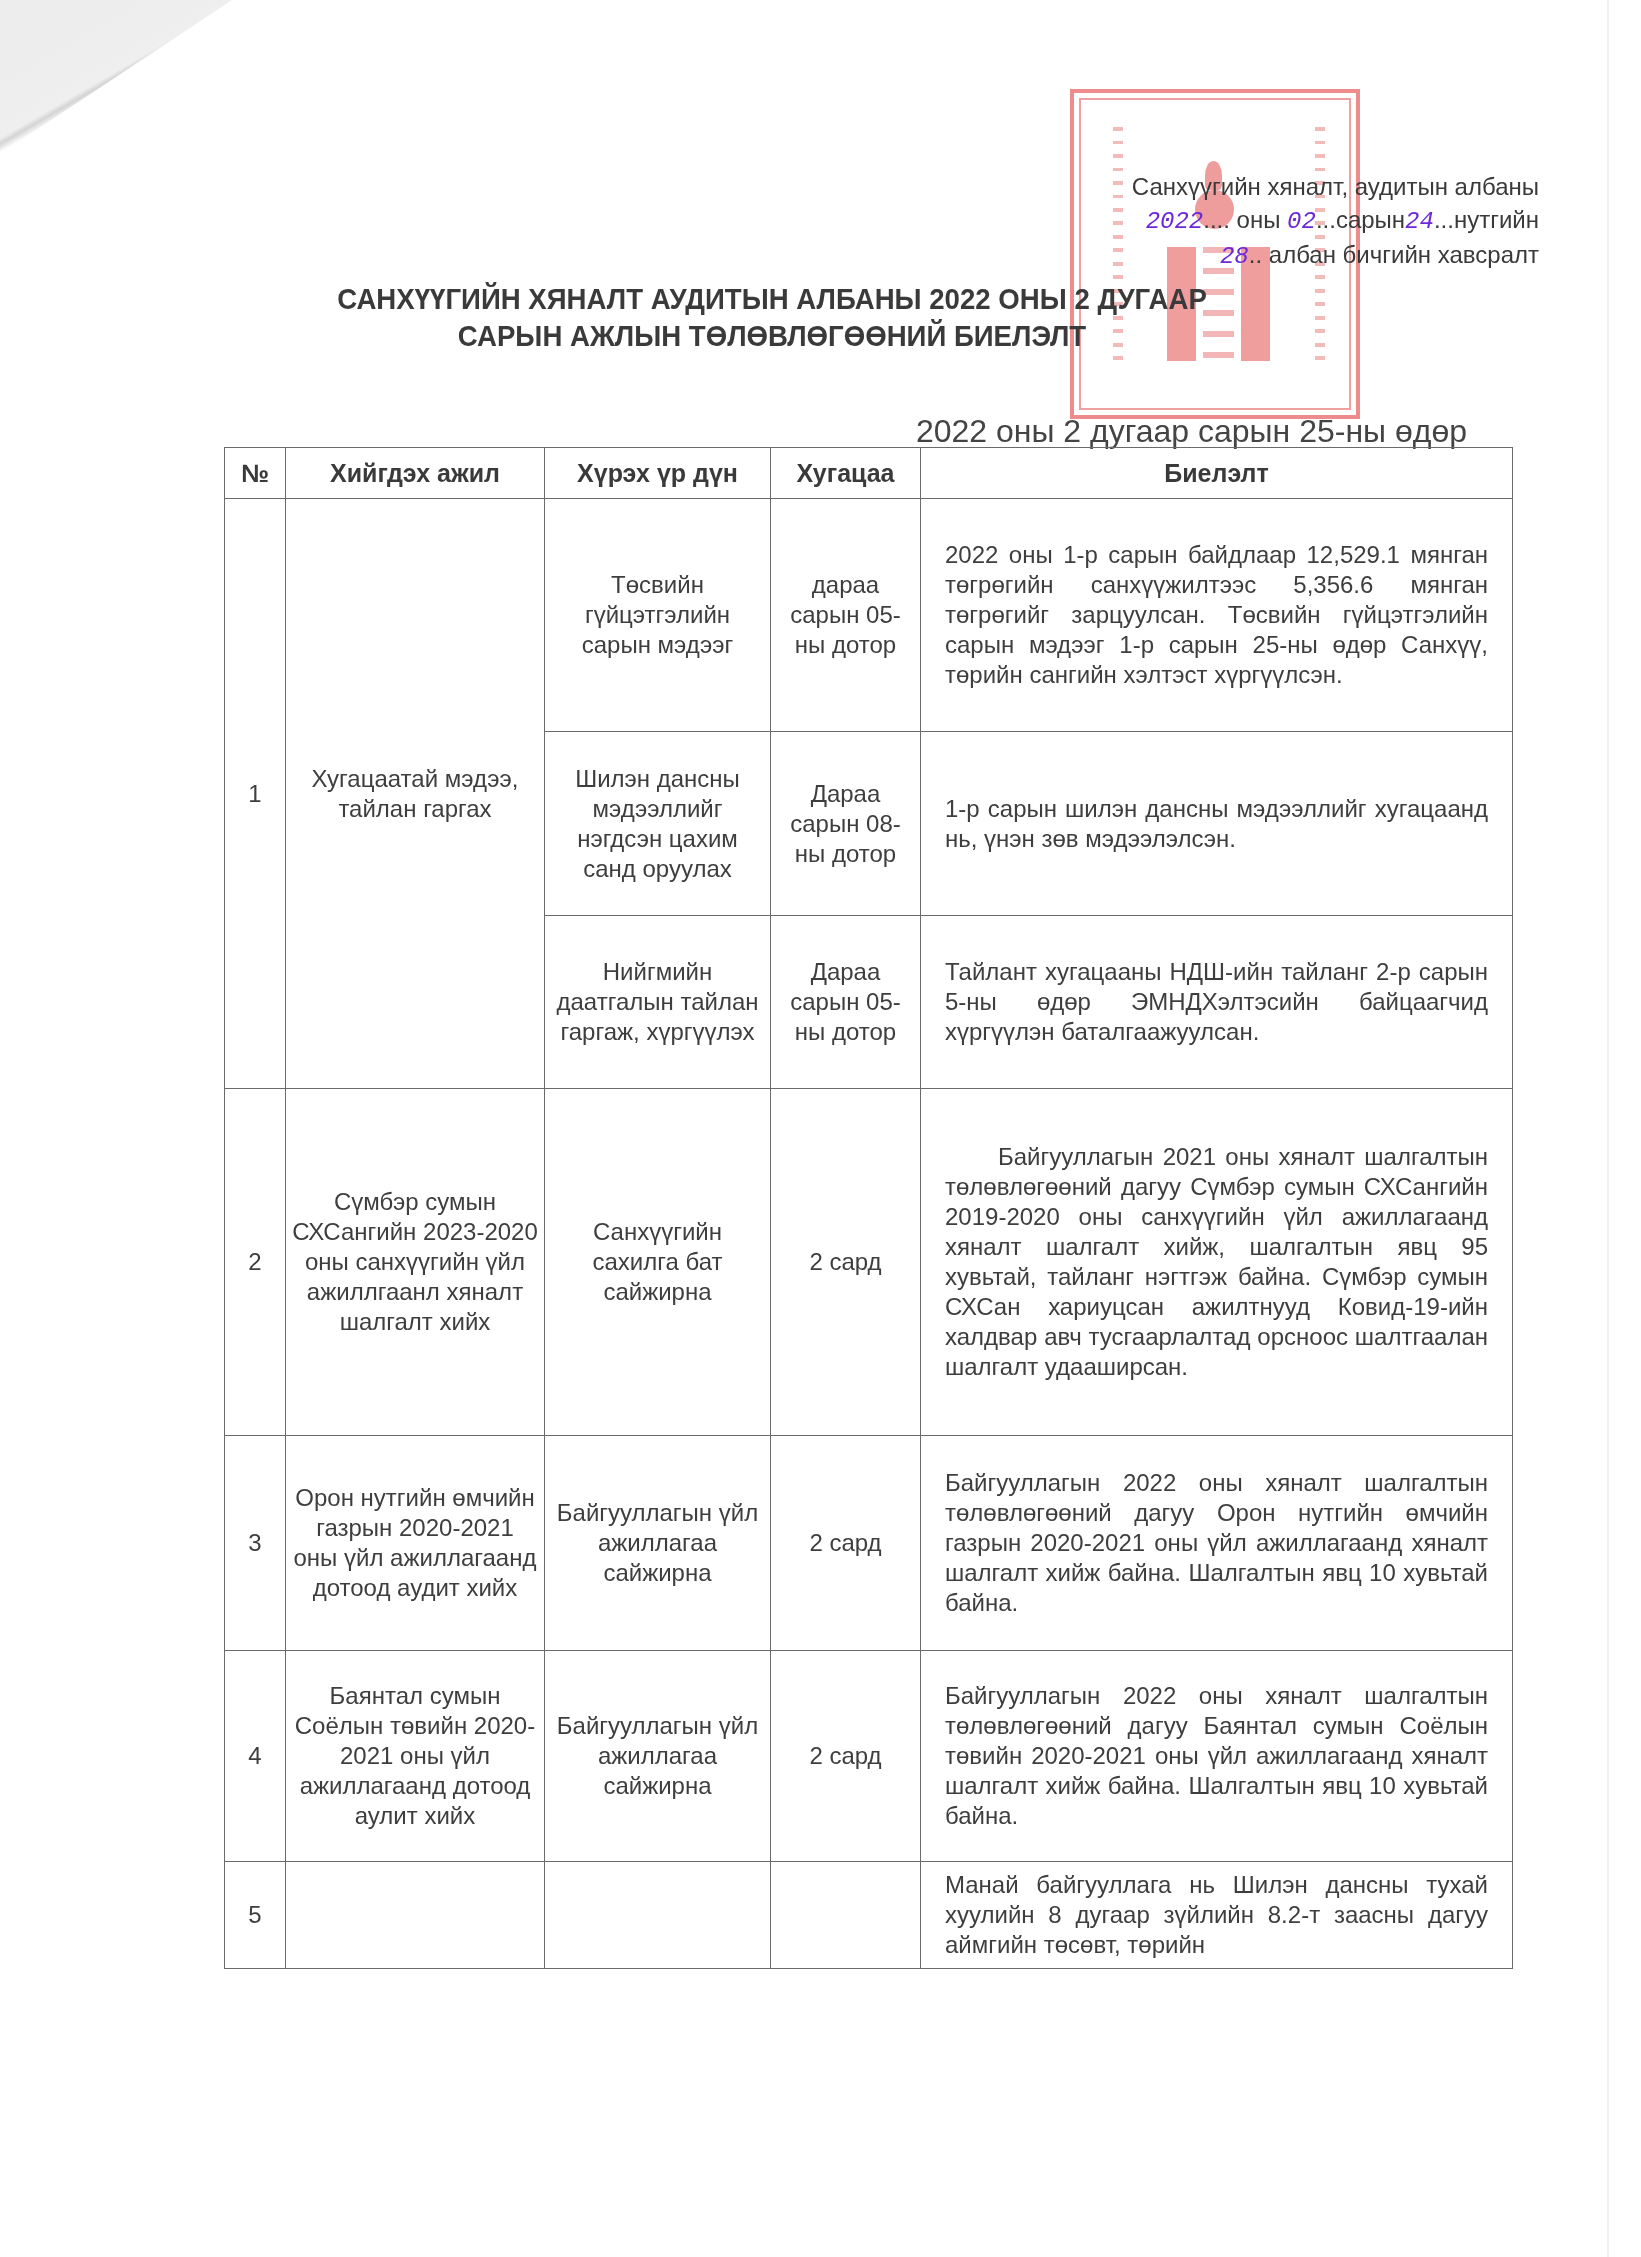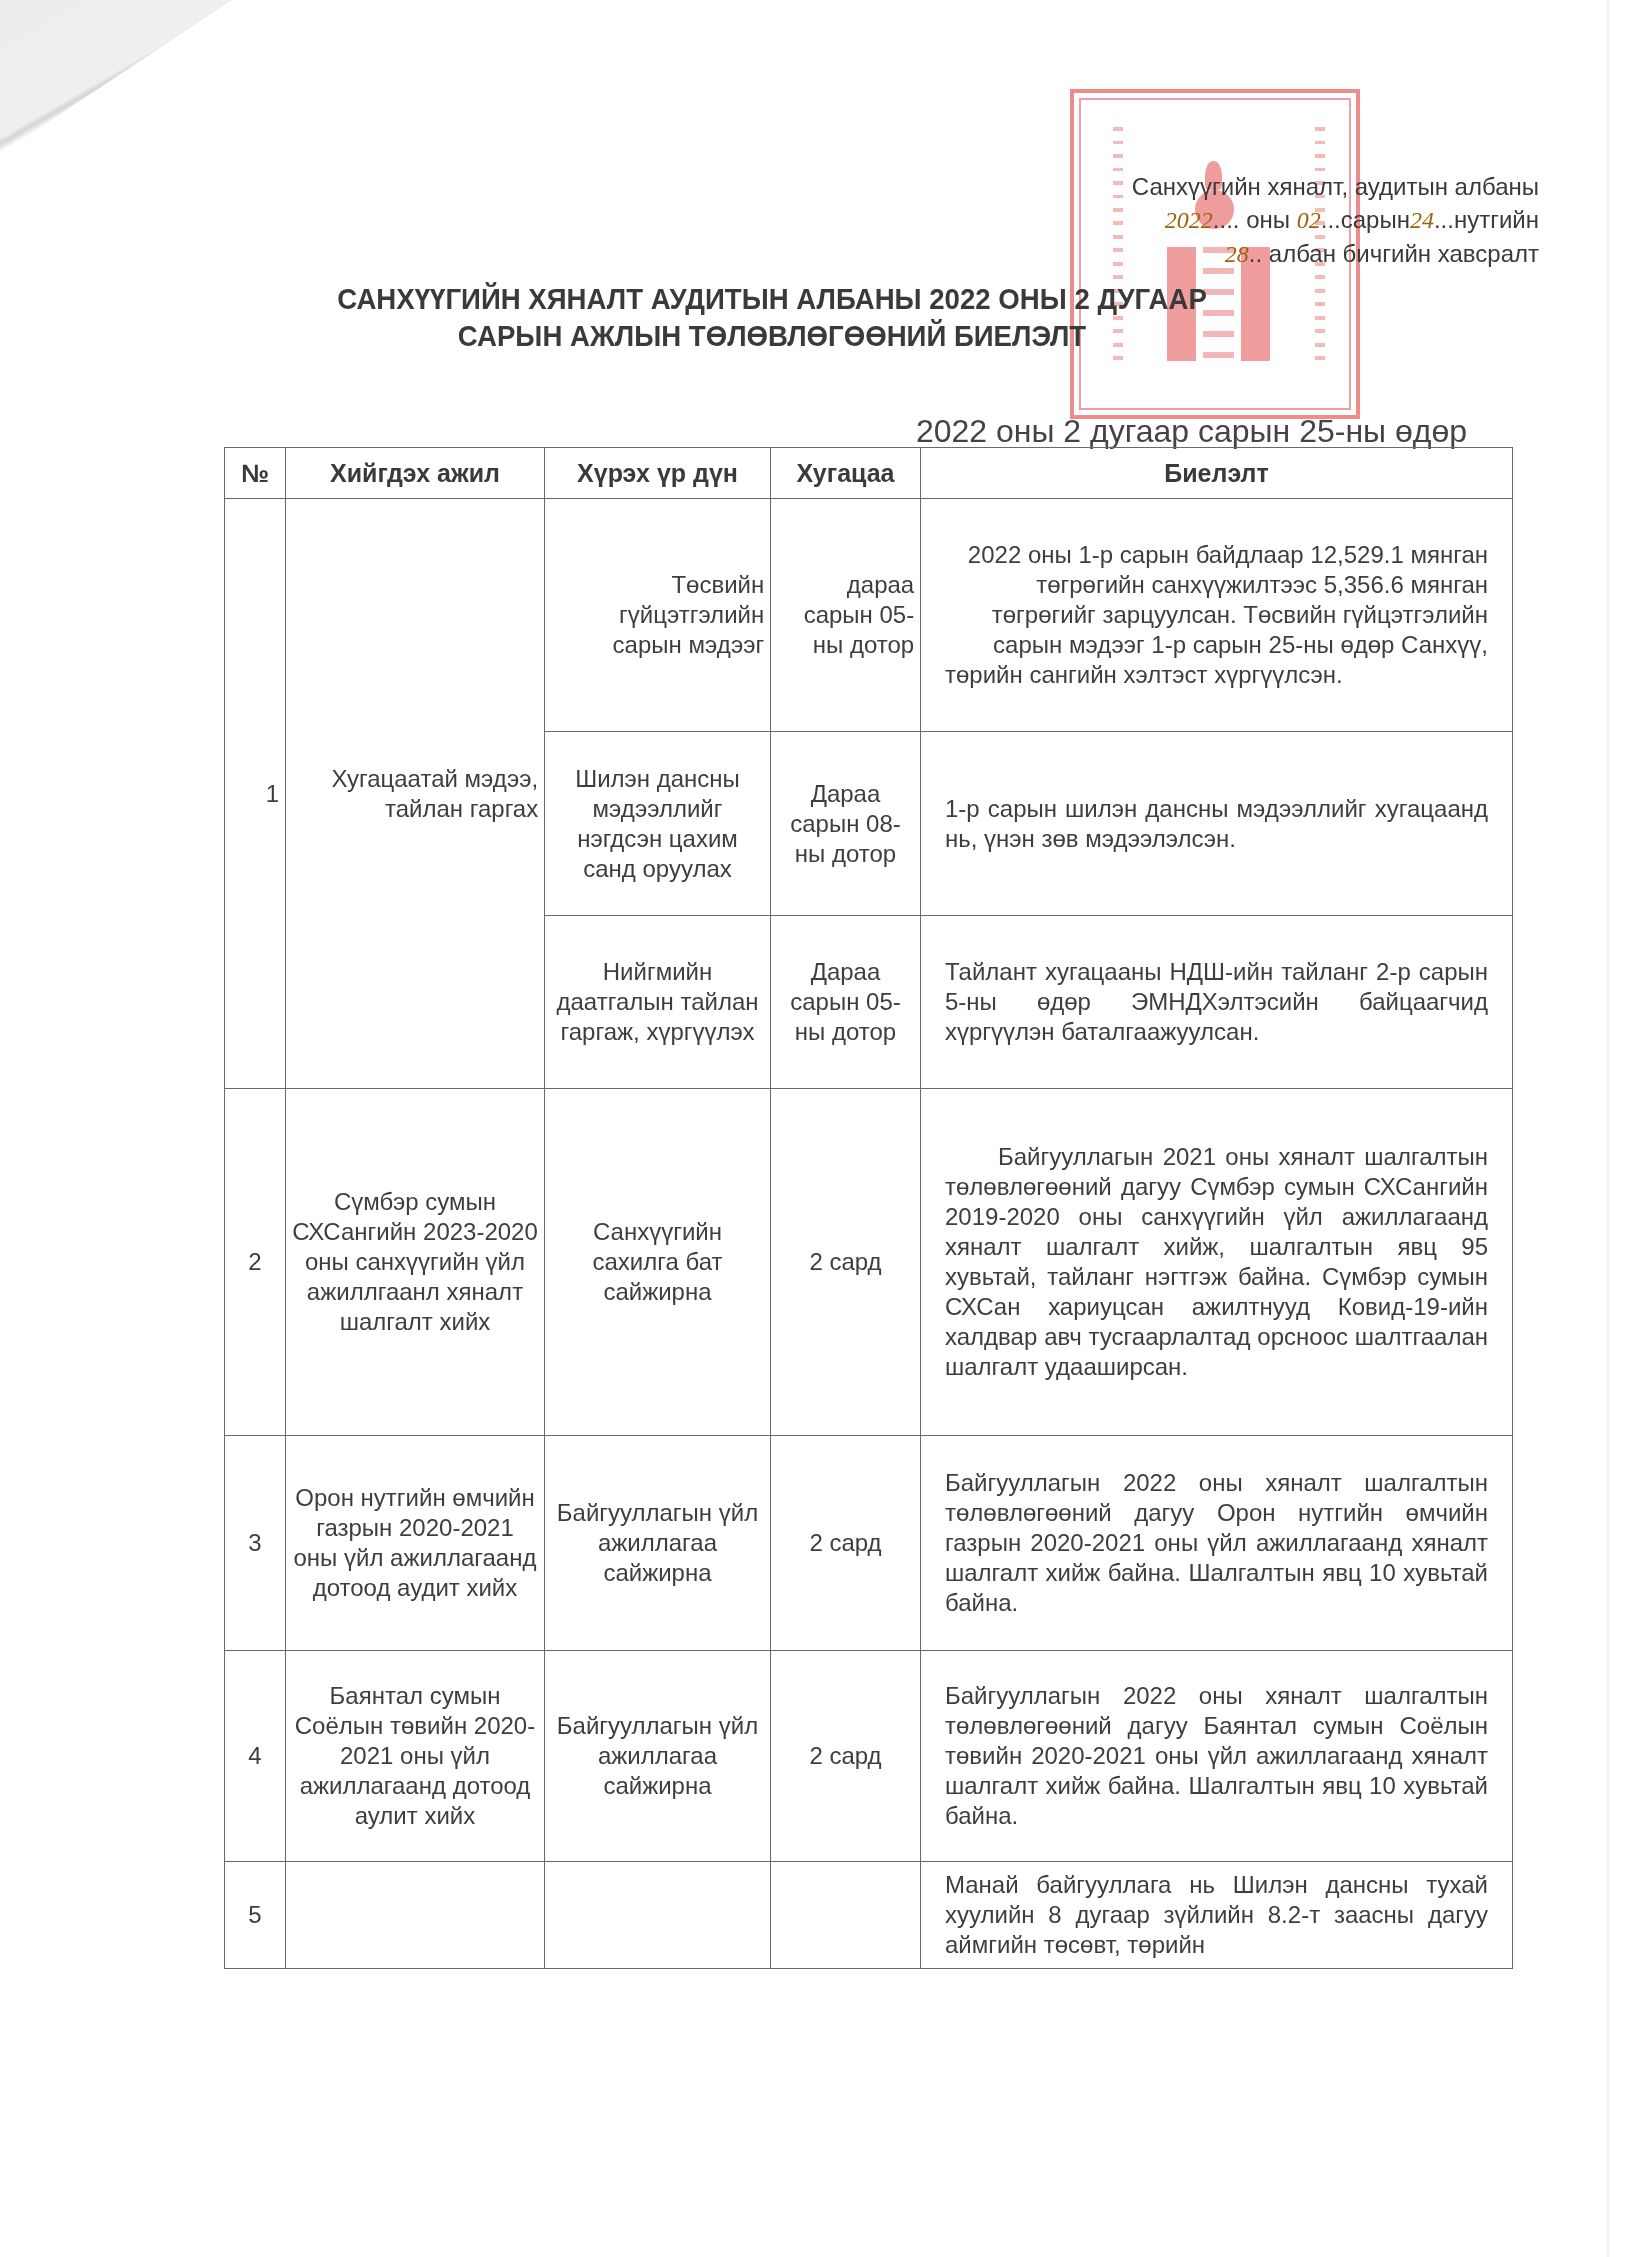--- a/index.html
+++ b/index.html
@@ -38,21 +38,21 @@
   .stamp .bar-r { position: absolute; left: 167px; top: 154px; width: 29px; height: 114px; background: #ef9d9d; }
   .stamp .mid { position: absolute; left: 129px; top: 154px; width: 31px; height: 114px;
     background: repeating-linear-gradient(#f3b6b6 0 5.8px, transparent 5.8px 21px); }
   .stamp .script { position: absolute; top: 34px; width: 9.7px; height: 241px;
     background: repeating-linear-gradient(#f1a9a9 0 3.9px, transparent 3.9px 13.5px); opacity: .8; }
 
   .attach {
     position: absolute; right: 102px; top: 170px; text-align: right;
     font-size: 24px; line-height: 33px; color: #3a3a3a;
   }
-  .attach .hand { font-family: Liberation Serif, serif; font-style: italic; color: #a16207; }
+  .attach .hand { font-family: Liberation Mono, monospace; font-style: italic; color: #6d28d9; }
 
   .title {
     position: absolute; left: 241px; width: 1062px; top: 280px; text-align: center;
     font-weight: bold; font-size: 30px; line-height: 37px; color: #3a3a3a;
     transform: scaleX(0.92); transform-origin: center;
   }
   .date-line {
     position: absolute; right: 174px; top: 413px; font-size: 32px; color: #444;
   }
 
@@ -63,21 +63,21 @@
   }
   table.plan td, table.plan th { border: 1.4px solid #6a6a6a; vertical-align: middle; padding: 0 5.8px; }
   table.plan th { font-weight: bold; height: 50px; font-size: 25px; color: #3a3a3a; }
   .c-no { width: 61px; }
   .c-task { width: 259px; }
   .c-res { width: 226px; }
   .c-dead { width: 150px; }
   .center { text-align: center; }
   .just { text-align: justify; text-align-last: left; padding: 0 24px !important; }
   .indent { text-indent: 53px; }
-  .row-1a td { height: 232px; text-align: right; }
+  .row-1a td { height: 232px; }
   .row-1b td { height: 183px; }
   .row-1c td { height: 172px; margin-left: 44px; }
   .row-2 td { height: 346px; }
   .row-3 td { height: 214px; }
   .row-4 td { height: 210px; }
   .row-5 td { height: 106px; vertical-align: top; }
   .row-5 td.num { vertical-align: middle; }
 </style>
 </head>
 <body>

